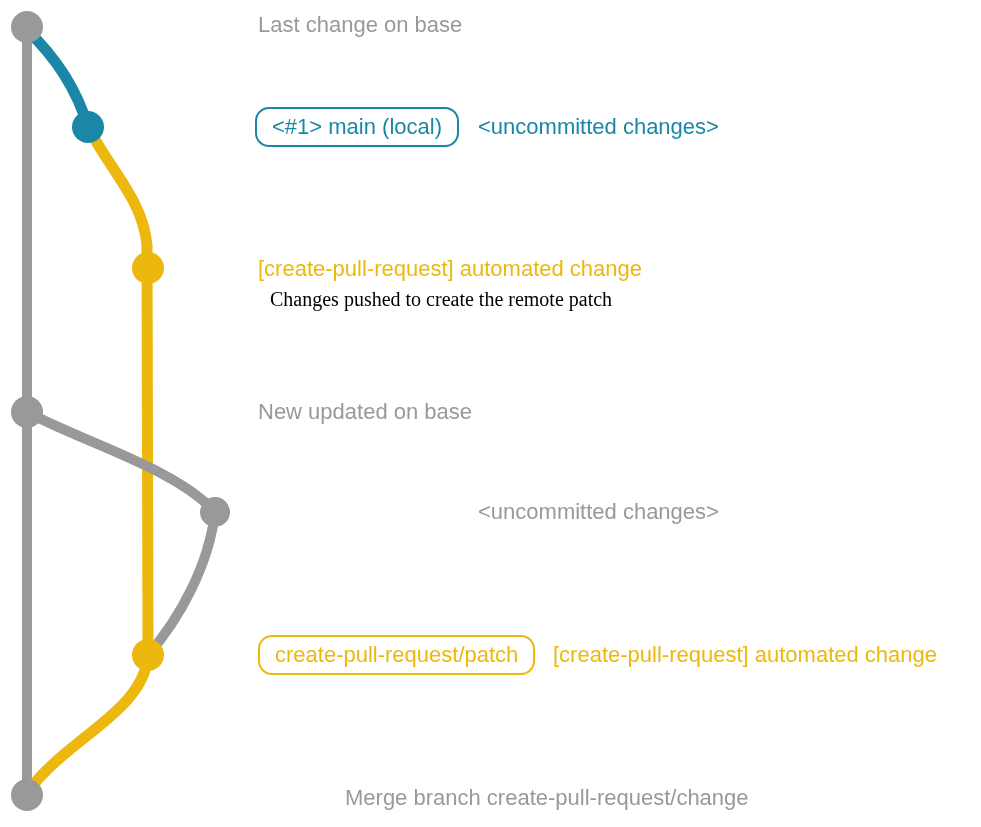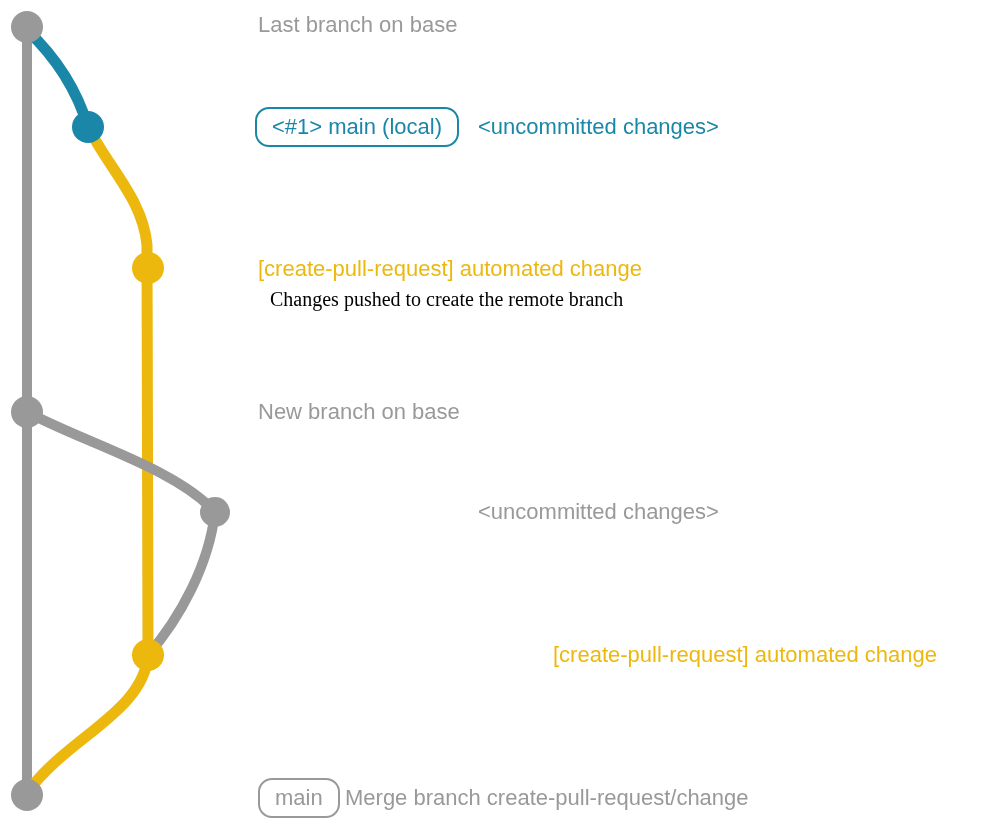--- a/index.html
+++ b/index.html
@@ -69,34 +69,34 @@
 
     <circle cx="27" cy="27" r="16" fill="var(--color-gray,#999999)"></circle>
     <circle cx="27" cy="412" r="16" fill="var(--color-gray,#999999)"></circle>
     <circle cx="27" cy="795" r="16" fill="var(--color-gray,#999999)"></circle>
     <circle cx="88" cy="127" r="16" fill="var(--color-blue,#1b87a8)"></circle>
     <circle cx="215" cy="512" r="15" fill="var(--color-gray,#999999)"></circle>
     <circle cx="148" cy="268" r="16" fill="var(--color-yellow,#edb80e)"></circle>
     <circle cx="148" cy="655" r="16" fill="var(--color-yellow,#edb80e)"></circle>
   </svg>
 
-  <div class="abs sans-lg c-gray" style="left:258px; top:12px;">Last branch on base</div>
+  <div class="abs sans-lg c-gray" style="left:258px; top:12px;">Last change on base</div>
 
   <div class="abs c-blue" style="left:255px; top:107px;">
     <span class="branch-box">&lt;#1&gt; main (local)</span>
   </div>
   <div class="abs sans-lg c-blue box-line" style="left:478px; top:107px;">&lt;uncommitted changes&gt;</div>
 
   <div class="abs sans-lg c-yellow" style="left:258px; top:256px;">[create-pull-request] automated change</div>
-  <div class="abs note" style="left:270px; top:288px;">Changes pushed to create the remote branch</div>
+  <div class="abs note" style="left:270px; top:288px;">Changes pushed to create the remote patch</div>
 
-  <div class="abs sans-lg c-gray" style="left:258px; top:399px;">New branch on base</div>
+  <div class="abs sans-lg c-gray" style="left:258px; top:399px;">New updated on base</div>
 
   <div class="abs sans-lg c-gray box-line" style="left:478px; top:492px;">&lt;uncommitted changes&gt;</div>
 
+  <div class="abs c-yellow" style="left:258px; top:635px;">
+    <span class="branch-box">create-pull-request/patch</span>
+  </div>
   <div class="abs sans-lg c-yellow box-line" style="left:553px; top:635px;">[create-pull-request] automated change</div>
 
-  <div class="abs c-gray" style="left:258px; top:778px;">
-    <span class="branch-box">main</span>
-  </div>
   <div class="abs sans-lg c-gray box-line" style="left:345px; top:778px;">Merge branch create-pull-request/change</div>
 
 </div>
 
 </body></html>

